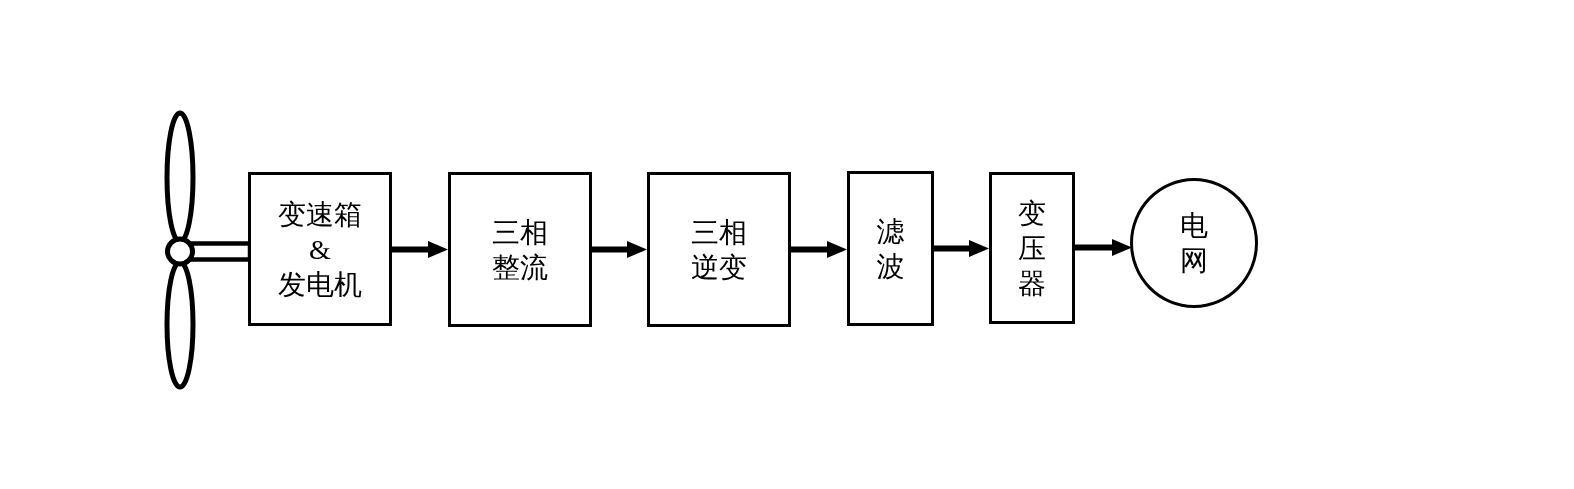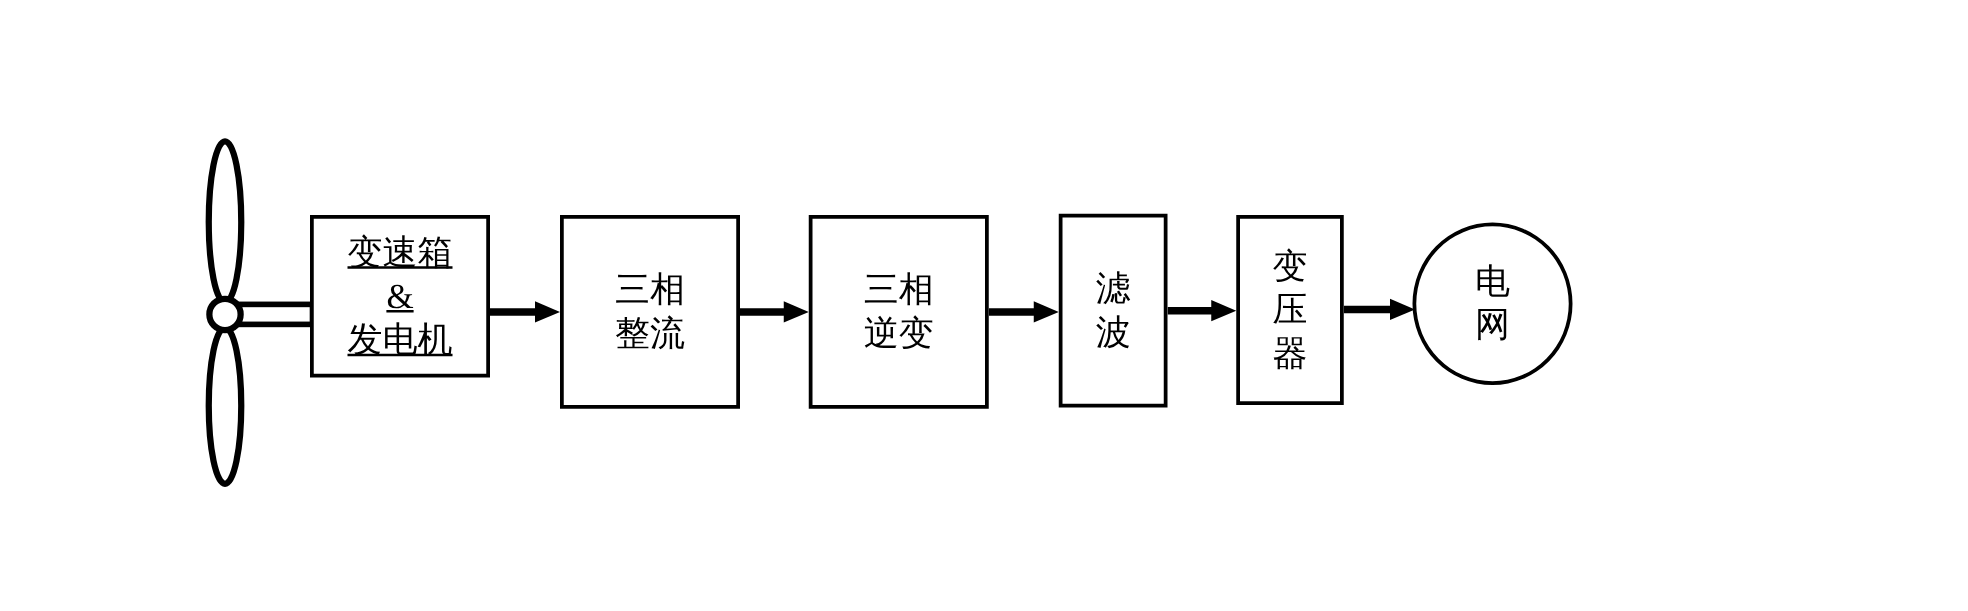--- a/index.html
+++ b/index.html
@@ -36,21 +36,21 @@
   }
   .node.box {
     background: #ffffff;
     border: 3px solid #000000;
   }
   .node.circle {
     background: #ffffff;
     border: 3px solid #000000;
     border-radius: 50%;
   }
-  .box1 { left: 248px; top: 172px; width: 144px; height: 130px; text-decoration: underline; }
+  .box1 { left: 248px; top: 172px; width: 144px; height: 154px; }
   .box2 { left: 448px; top: 172px; width: 144px; height: 155px; }
   .box3 { left: 647px; top: 172px; width: 144px; height: 155px; }
   .box4 { left: 847px; top: 171px; width: 87px;  height: 155px; }
   .box5 { left: 989px; top: 172px; width: 86px;  height: 152px; }
   .circ { left: 1130px; top: 178px; width: 128px; height: 130px; }
 </style>
 </head>
 <body>
 
 <div class="canvas">

